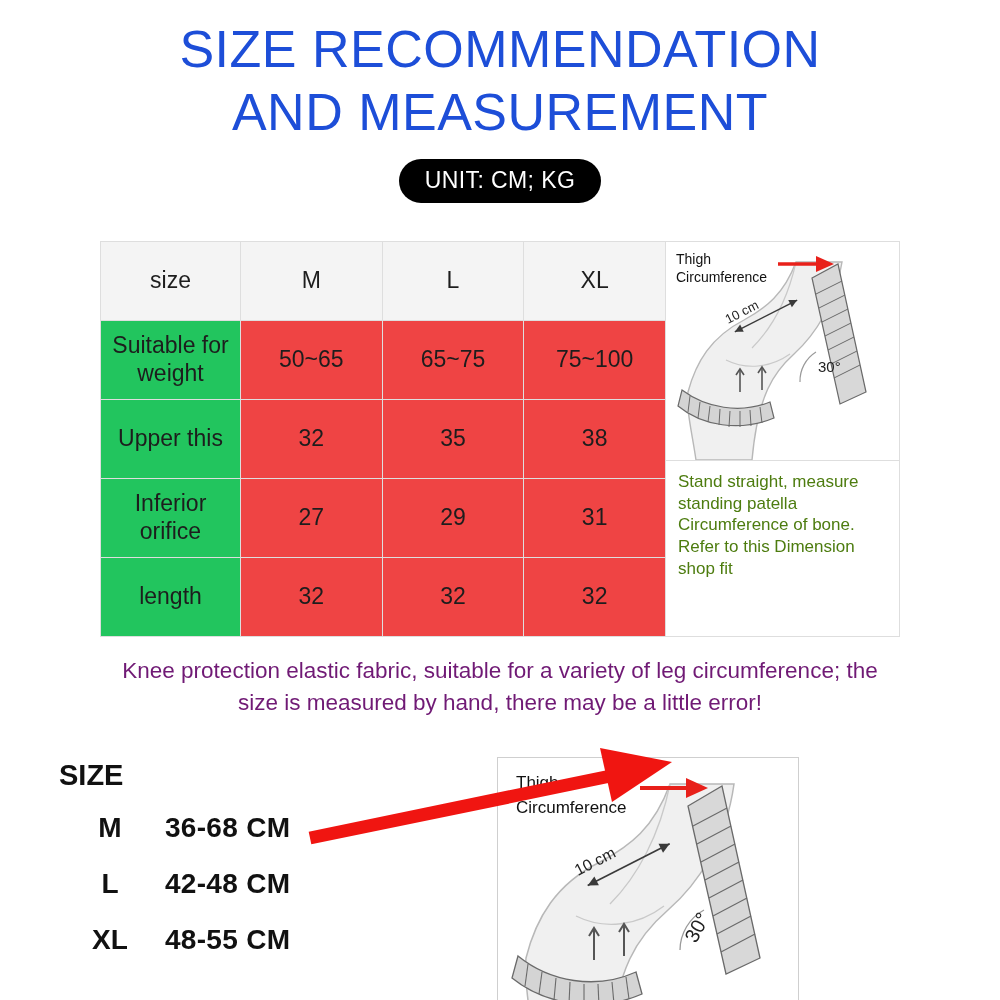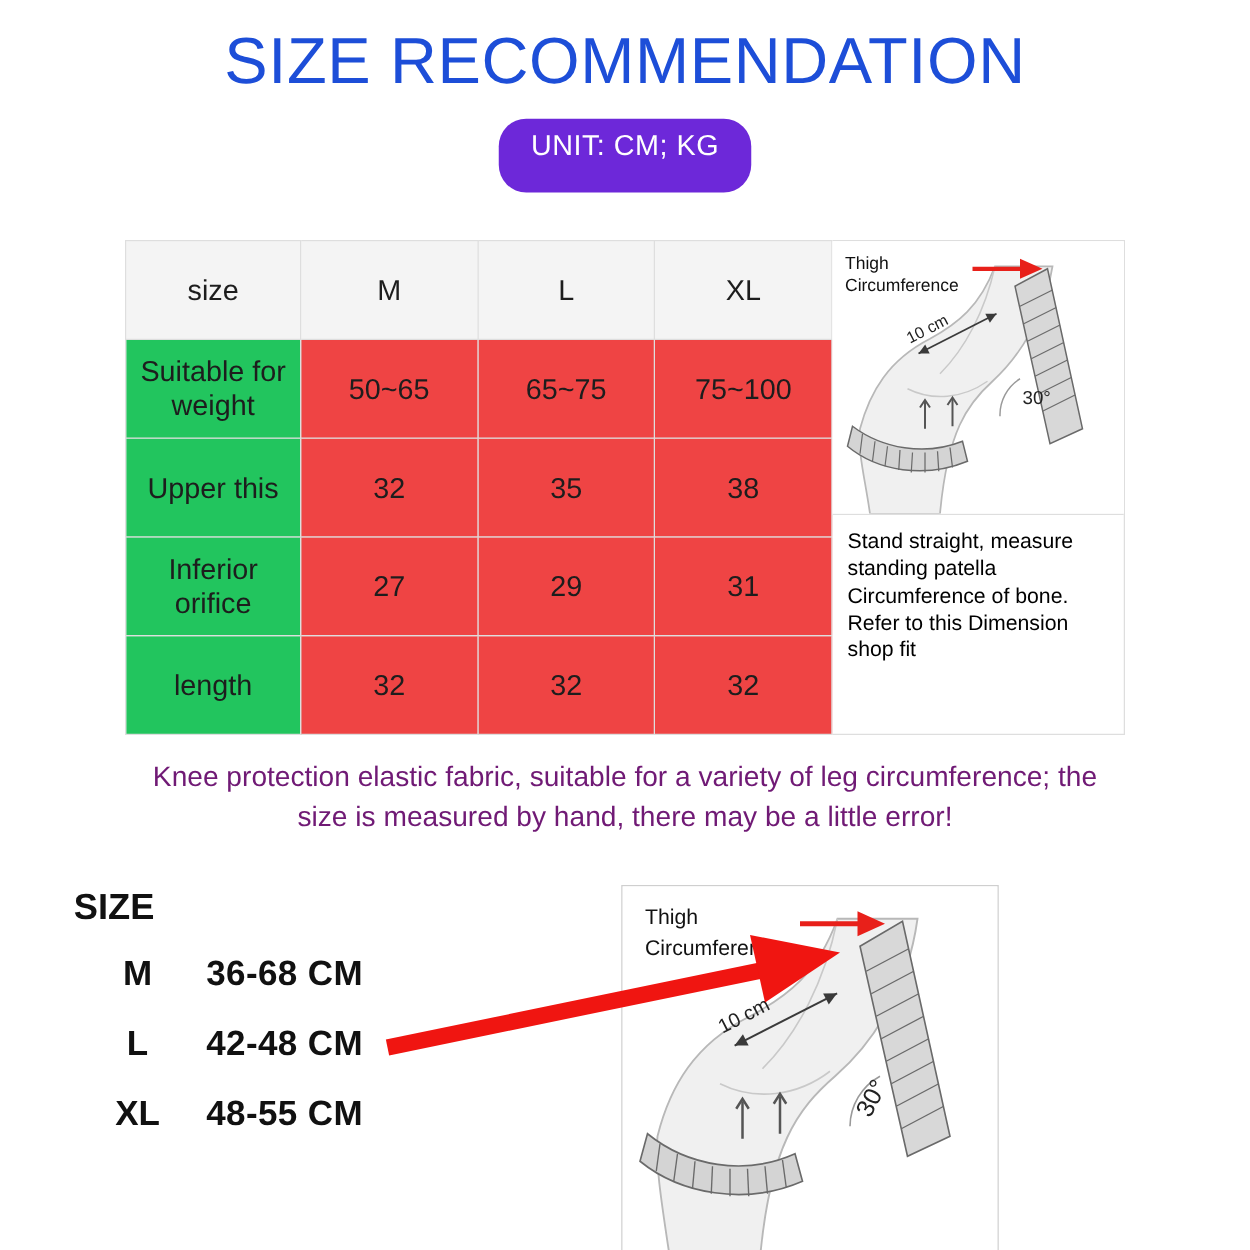--- a/index.html
+++ b/index.html
@@ -27,24 +27,24 @@
     letter-spacing: 0.5px;
     line-height: 1.22;
     color: #1d4ed8;
   }
   .unit-badge-wrap {
     margin-top: 14px;
     display: flex;
     justify-content: center;
   }
   .unit-badge {
-    background: #6d28d9;
+    background: #000000;
     color: #ffffff;
     font-size: 23px;
-    padding: 8px 26px 24px 26px;
+    padding: 8px 26px 9px 26px;
     border-radius: 22px;
     letter-spacing: 0.4px;
   }
 
   
   .table-area {
     margin-top: 38px;
     margin-left: 100px;
     width: 800px;
     display: flex;
@@ -93,21 +93,21 @@
     height: 218px;
     border-bottom: 1px solid #dedede;
     position: relative;
     overflow: hidden;
     background: #fff;
   }
   .diagram-note {
     padding: 10px 10px 6px 12px;
     font-size: 17px;
     line-height: 1.28;
-    color: #000000;
+    color: #4d7c0f;
   }
 
   
   .caption {
     margin: 18px auto 0 auto;
     width: 800px;
     text-align: center;
     font-size: 22.5px;
     line-height: 1.42;
     color: #701a75;
@@ -172,20 +172,21 @@
     pointer-events: none;
   }
 
   svg { display: block; }
 </style>
 </head>
 <body>
 
 <div class="title-block">
   <div class="title-line">SIZE RECOMMENDATION</div>
+  <div class="title-line">AND MEASUREMENT</div>
   <div class="unit-badge-wrap">
     <div class="unit-badge">UNIT: CM; KG</div>
   </div>
 </div>
 
 <div class="table-area">
 
   <table class="size-table">
     <tbody>
         <tr>

